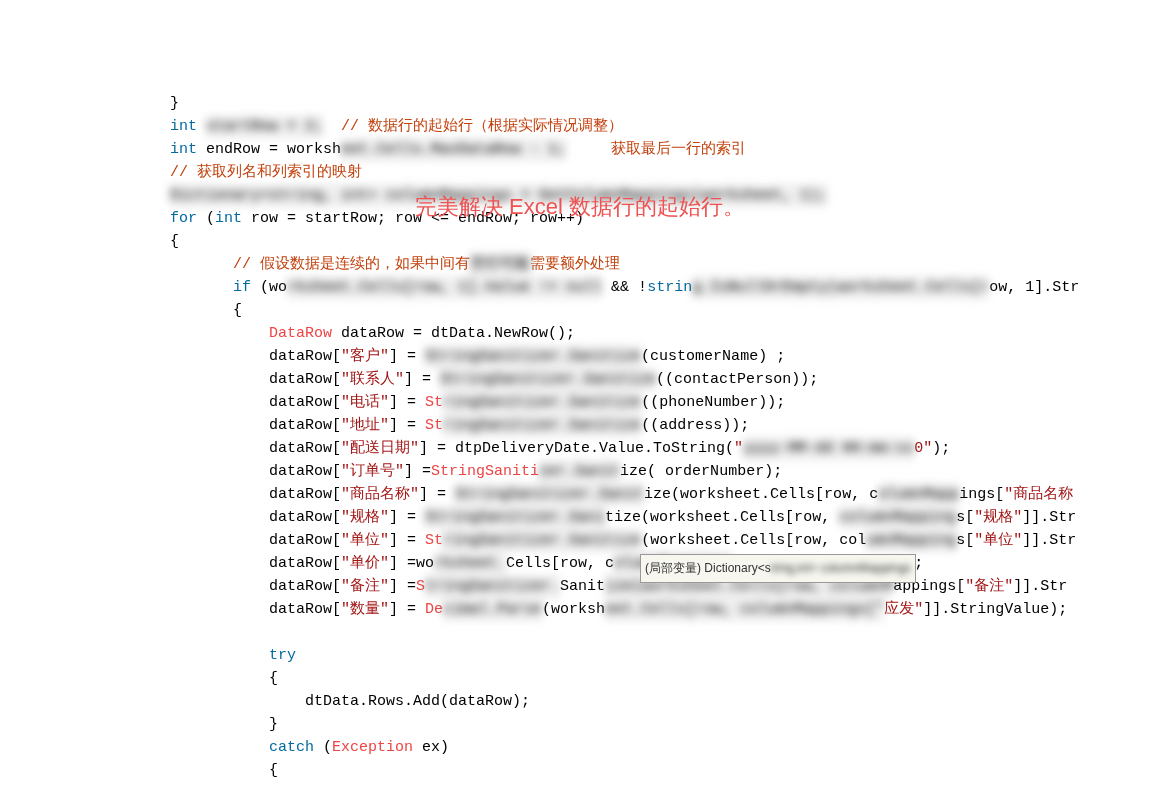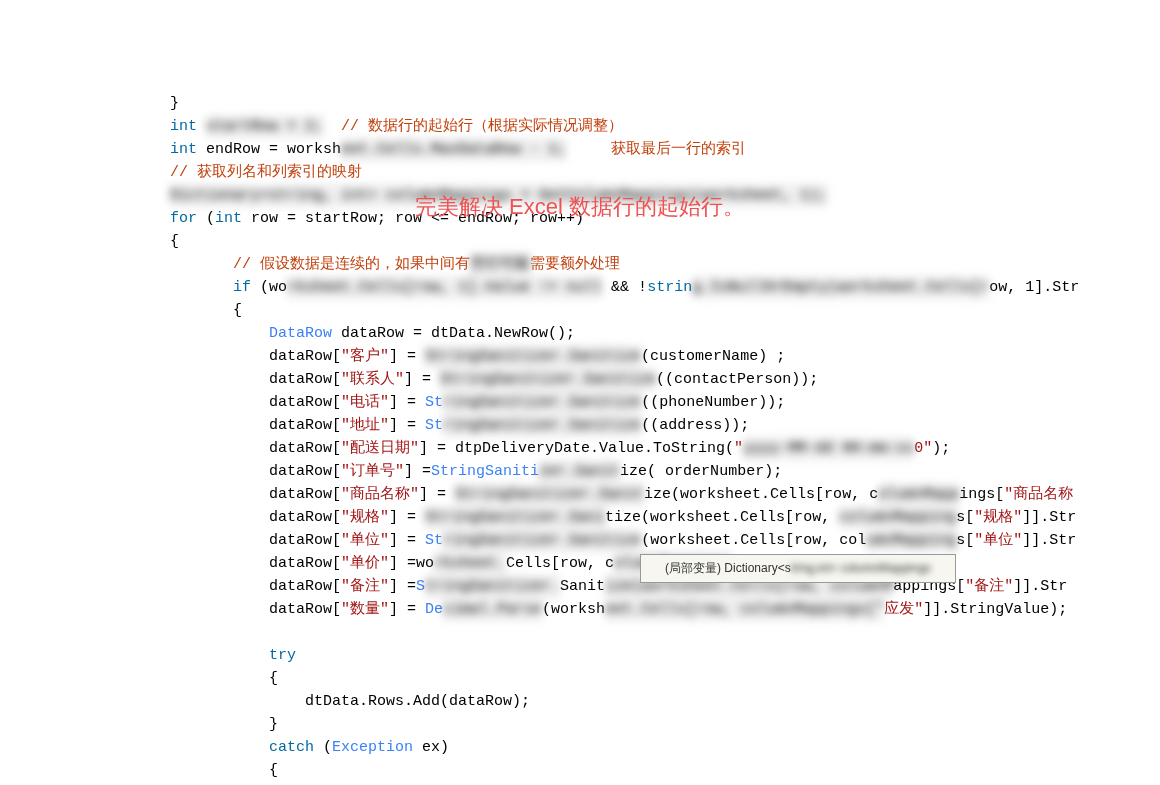--- a/index.html
+++ b/index.html
@@ -13,40 +13,40 @@
       white-space: pre;
       color: #000;
     }
     .code-area {
       padding: 0 0 0 170px;
       position: relative;
     }
     .keyword { color: #0369a1; }
     .comment { color: #c2410c; }
     .string { color: #a31515; }
-    .type { color: #3b82f6; }
+    .type { color: #ef4444; }
     .blur {
       filter: blur(4px);
       background: rgba(200,200,200,0.3);
       display: inline-block;
     }
     .overlay-text {
       position: absolute;
       color: #ee5252;
       font-size: 22px;
       font-family: 'Microsoft YaHei', sans-serif;
       left: 415px;
       top: 195px;
     }
     .tooltip {
       position: absolute;
       background: #f7f7f0;
       border: 1px solid #999;
       font-size: 12px;
-      padding: 2px 24px;
+      padding: 2px 4px;
       font-family: 'Microsoft YaHei', sans-serif;
       left: 640px;
       top: 554px;
       color: #333;
     }
     .tooltip .blur-tip {
       filter: blur(3px);
       display: inline;
     }
   </style>

